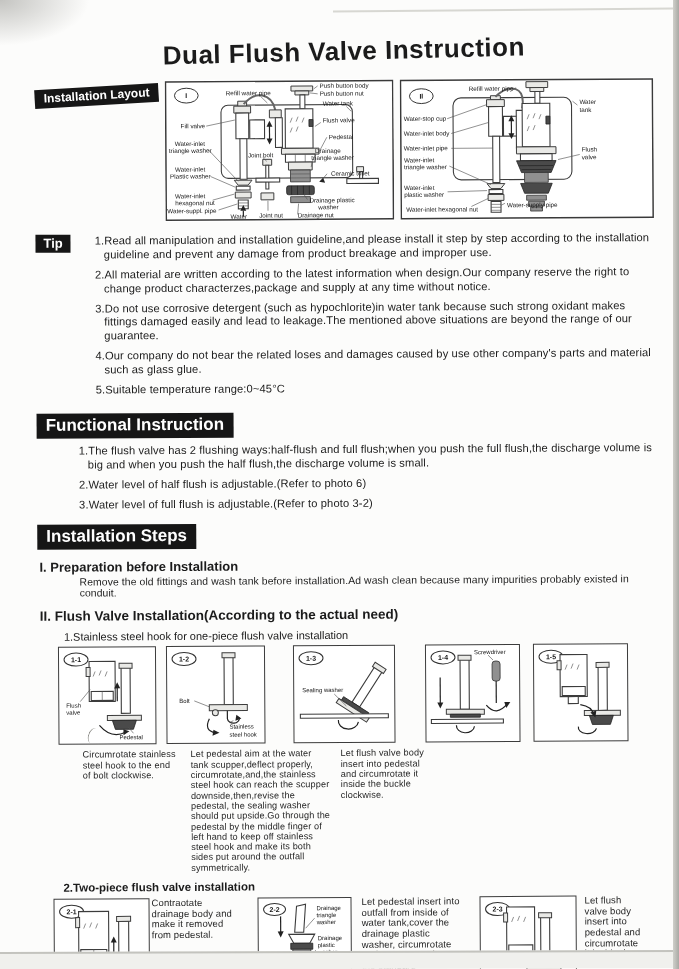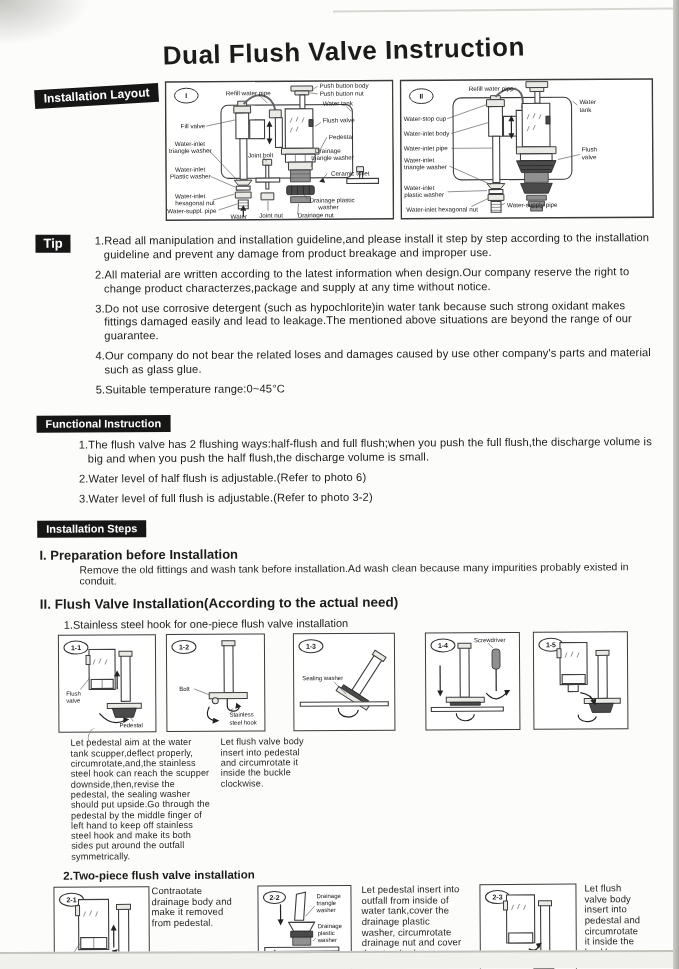--- a/index.html
+++ b/index.html
@@ -7,21 +7,21 @@
   .scan{position:relative;width:679px;height:969px;background:#fcfcfb;overflow:hidden;}
   
   .edge-right{position:absolute;top:0;right:0;width:6px;height:100%;background:linear-gradient(to right,#cfcfca,#a9a9a4);z-index:5;}
   .edge-bottom{position:absolute;left:0;bottom:0;width:100%;height:16px;background:#f0f0ed;border-top:2px solid #c3c3be;transform:rotate(-.15deg);z-index:4;}
   .edge-top{position:absolute;top:9px;right:6px;width:340px;height:2px;background:#d7d7d2;transform:rotate(-.5deg);z-index:4;}
   .corner-smudge{position:absolute;top:0;left:0;width:90px;height:46px;background:radial-gradient(ellipse at 0 0,rgba(150,150,145,.55),rgba(150,150,145,0) 70%);z-index:4;}
   .pen-mark{position:absolute;left:88px;top:728px;width:10px;height:16px;border-left:1.5px solid #8d8d88;border-radius:60% 0 0 60%;transform:rotate(18deg);z-index:3;}
 
   .content{position:relative;padding:26px 26px 0 34px;transform:rotate(-.35deg);transform-origin:50% 0;color:#1b1b1b;}
   .title{text-align:center;font-size:26px;font-weight:700;letter-spacing:.5px;transform:rotate(-1.1deg);margin:10px 0 2px 0;}
-  .hdr-black{display:inline-block;background:#161616;color:#fff;font-weight:700;font-size:11px;padding:2px 9px 3px;white-space:nowrap;}
+  .hdr-black{display:inline-block;background:#161616;color:#fff;font-weight:700;font-size:17px;padding:2px 9px 3px;white-space:nowrap;}
 
   .layout-row{display:flex;align-items:flex-start;gap:6px;margin-top:12px;}
   .layout-row .hdr-black{transform:rotate(-3deg);margin-top:6px;font-size:12px;}
   .diag{background:#fff;}
 
   .tip-row{display:flex;align-items:flex-start;margin-top:12px;}
   .tip-row .hdr-black{font-size:13px;margin-right:24px;padding:1px 8px 2px;}
   ul.txt{list-style:none;margin:0;padding:0;}
   ul.txt li{font-size:11.2px;line-height:1.24;margin:0 0 6px 0;padding-left:9px;text-indent:-9px;letter-spacing:.1px;}
   .tip-list{width:578px;}
@@ -348,20 +348,21 @@
           <rect class="sf" x="50" y="66" width="36" height="5"></rect>
           <path class="dk" d="M55,71 h24 l-3,9 h-18 z"></path>
           <path class="arr" d="M46,60 Q58,62 59,70"></path>
           <polygon class="ah" points="56,68 61,73 62,66"></polygon>
           <path class="arr" d="M44,82 a9,6 0 1 0 18,2"></path>
         </g>
       </svg>
     </div>
 
     <div class="caps-row">
+      <div class="cap" style="width:96px;margin-left:24px">Circumrotate stainless steel hook to the end of bolt clockwise.</div>
       <div class="cap" style="width:140px;margin-left:12px">Let pedestal aim at the water tank scupper,deflect properly, circumrotate,and,the stainless steel hook can reach the scupper downside,then,revise the pedestal, the sealing washer should put upside.Go through the pedestal by the middle finger of left hand to keep off stainless steel hook and make its both sides put around the outfall symmetrically.</div>
       <div class="cap" style="width:94px;margin-left:10px">Let flush valve body insert into pedestal and circumrotate it inside the buckle clockwise.</div>
     </div>
 
     <div class="sub-title2">2.Two-piece flush valve installation</div>
 
     <div class="boxes-row caps-row2" style="padding-left:14px">
 
       <svg class="pbox" width="94" height="100" viewBox="0 0 94 100">
         <ellipse class="el" cx="17" cy="12" rx="12" ry="6.5"></ellipse>

